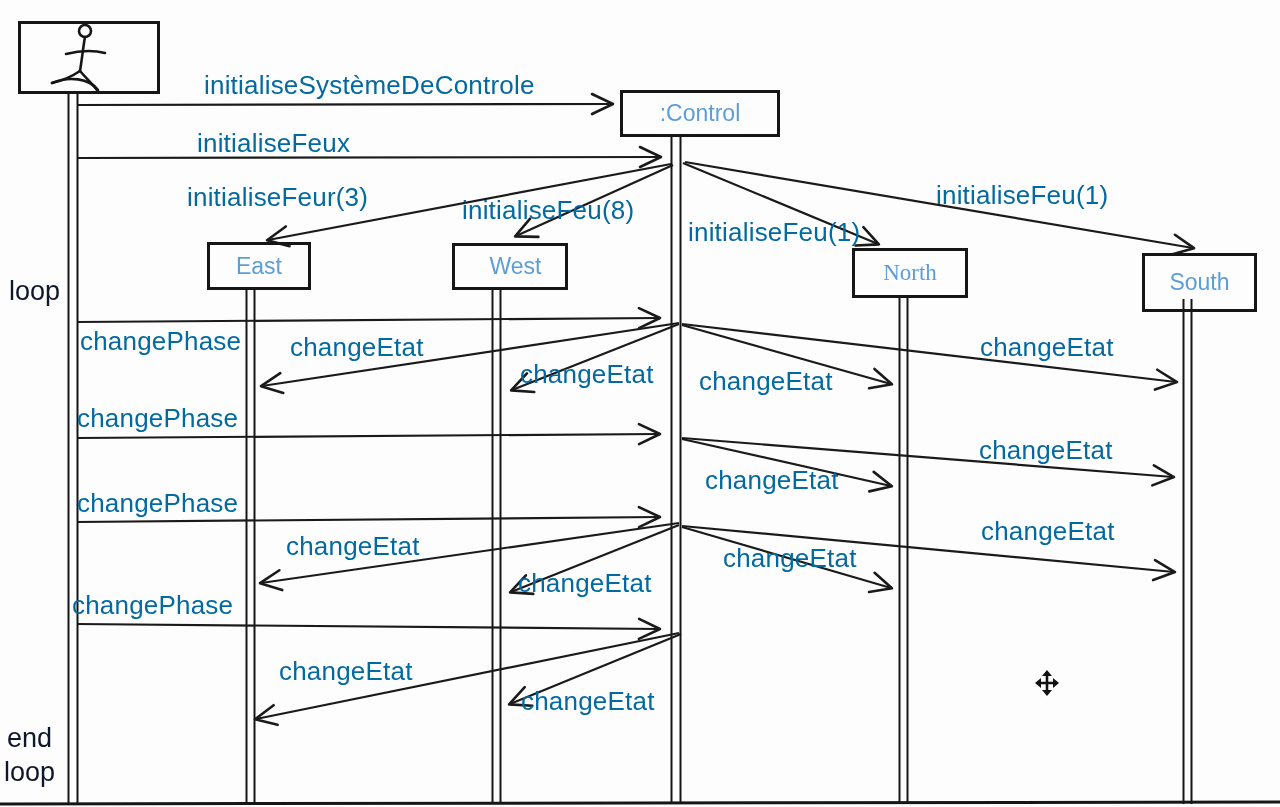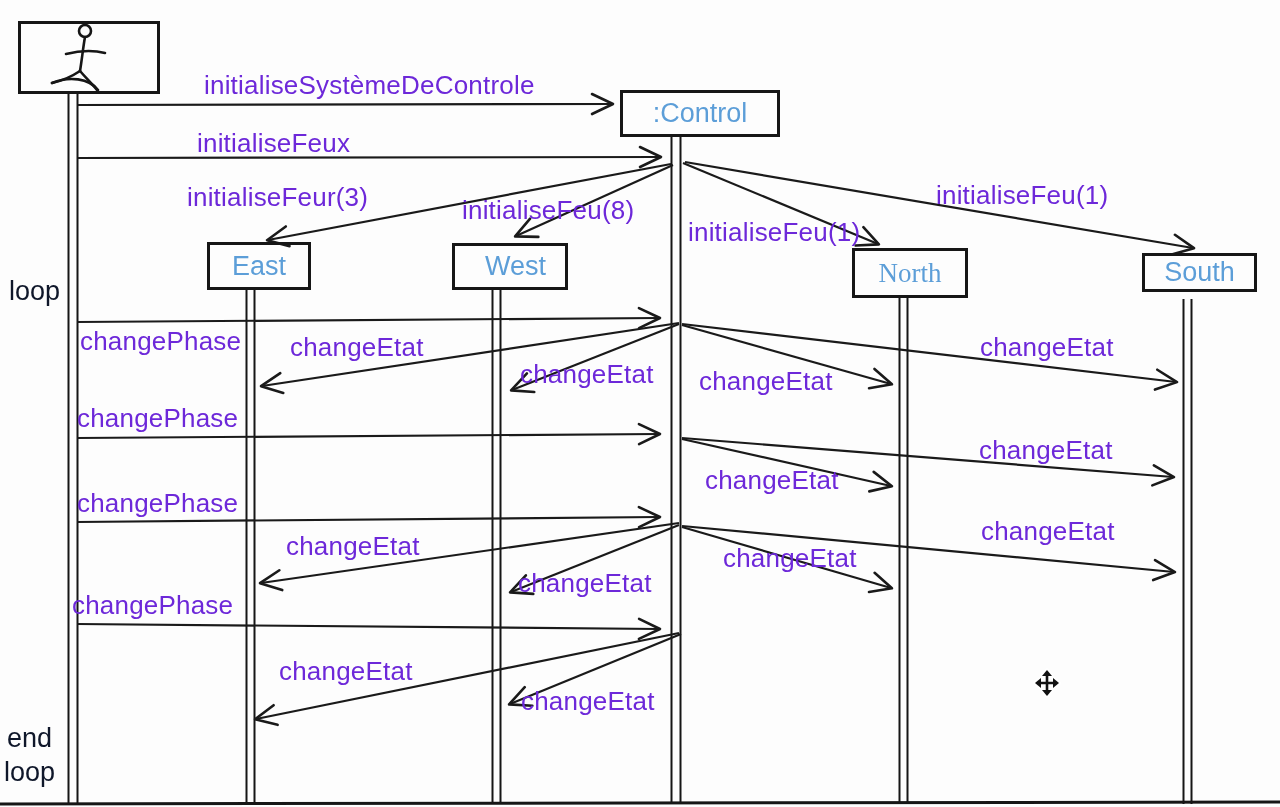--- a/index.html
+++ b/index.html
@@ -2,30 +2,30 @@
 <html><head>
 <meta charset="utf-8">
 <style>
   html,body{margin:0;padding:0;background:#ffffff;}
   .canvas{
     position:relative;width:1280px;height:807px;background:#fdfdfd;
     overflow:hidden;font-family:"Liberation Sans",sans-serif;
   }
   svg.strokes{position:absolute;left:0;top:0;pointer-events:none;}
   .msg{
-    position:absolute;color:#6d28d9;font-size:26px;line-height:1.05;
+    position:absolute;color:#0369a1;font-size:26px;line-height:1.05;
     white-space:nowrap;font-weight:400;letter-spacing:0.2px;
   }
   .frag{
     position:absolute;color:#0f172a;font-size:27px;line-height:1.05;white-space:nowrap;
   }
   .box{
     position:absolute;border:3px solid #161616;box-sizing:border-box;
     display:flex;align-items:center;justify-content:center;
-    color:#5c9ed8;font-size:27px;background:transparent;
+    color:#5c9ed8;font-size:23px;background:transparent;
   }
   .cursor{position:absolute;left:1033px;top:668px;}
 </style>
 </head>
 <body>
 
 <div class="canvas">
 
   <svg class="strokes" width="1280" height="807" viewBox="0 0 1280 807">
     <defs>
@@ -109,21 +109,21 @@
   </div>
   <div class="box" style="left:207px;top:242px;width:104px;height:48px;">
     <span>East</span>
   </div>
   <div class="box" style="left:452px;top:243px;width:116px;height:47px;padding-left:11px;">
     <span>West</span>
   </div>
   <div class="box" style="left:852px;top:248px;width:116px;height:50px;font-family:Liberation Serif, serif;">
     <span>North</span>
   </div>
-  <div class="box" style="left:1142px;top:253px;width:115px;height:39px;">
+  <div class="box" style="left:1142px;top:253px;width:115px;height:59px;">
     <span>South</span>
   </div>
 
   <div class="msg" style="left:204px;top:72px;">initialiseSystèmeDeControle</div>
   <div class="msg" style="left:197px;top:130px;">initialiseFeux</div>
   <div class="msg" style="left:187px;top:184px;">initialiseFeur(3)</div>
   <div class="msg" style="left:462px;top:197px;">initialiseFeu(8)</div>
   <div class="msg" style="left:688px;top:219px;">initialiseFeu(1)</div>
   <div class="msg" style="left:936px;top:182px;">initialiseFeu(1)</div>
 

